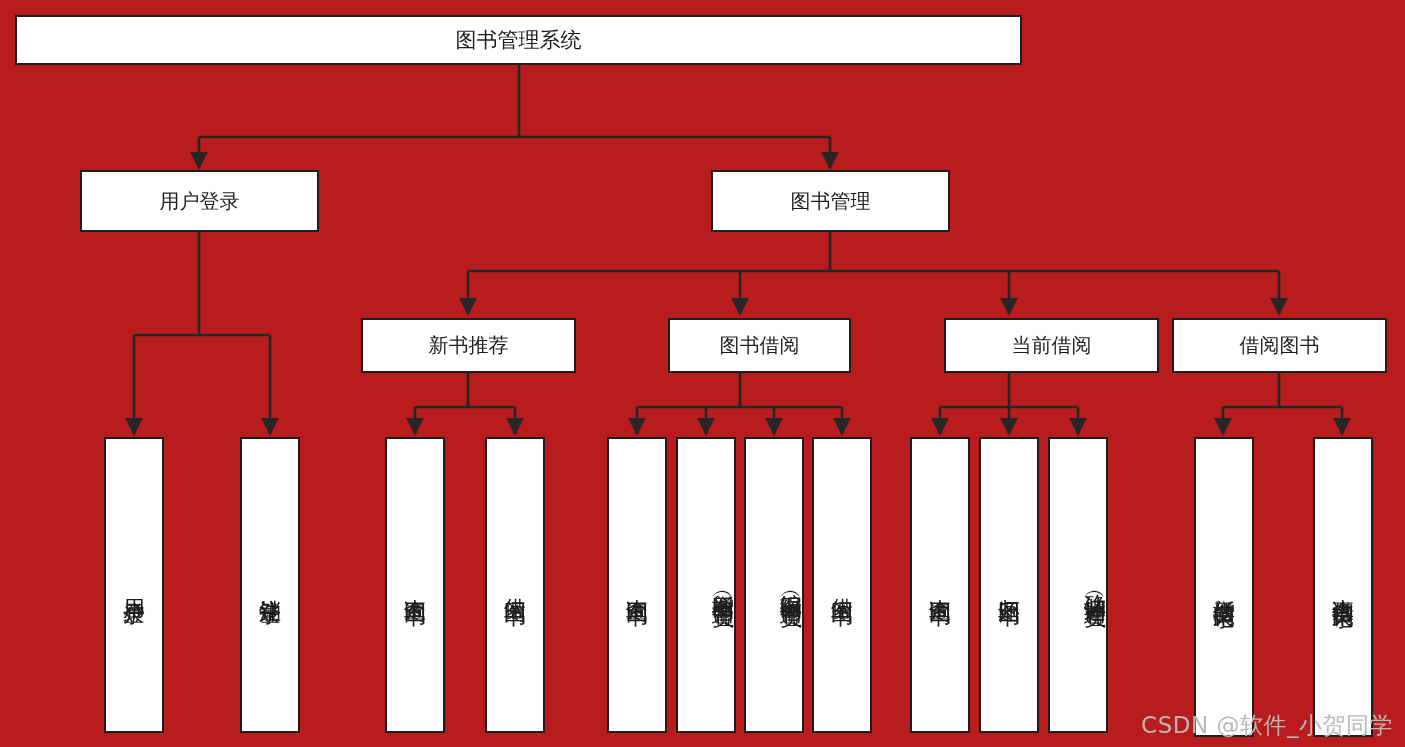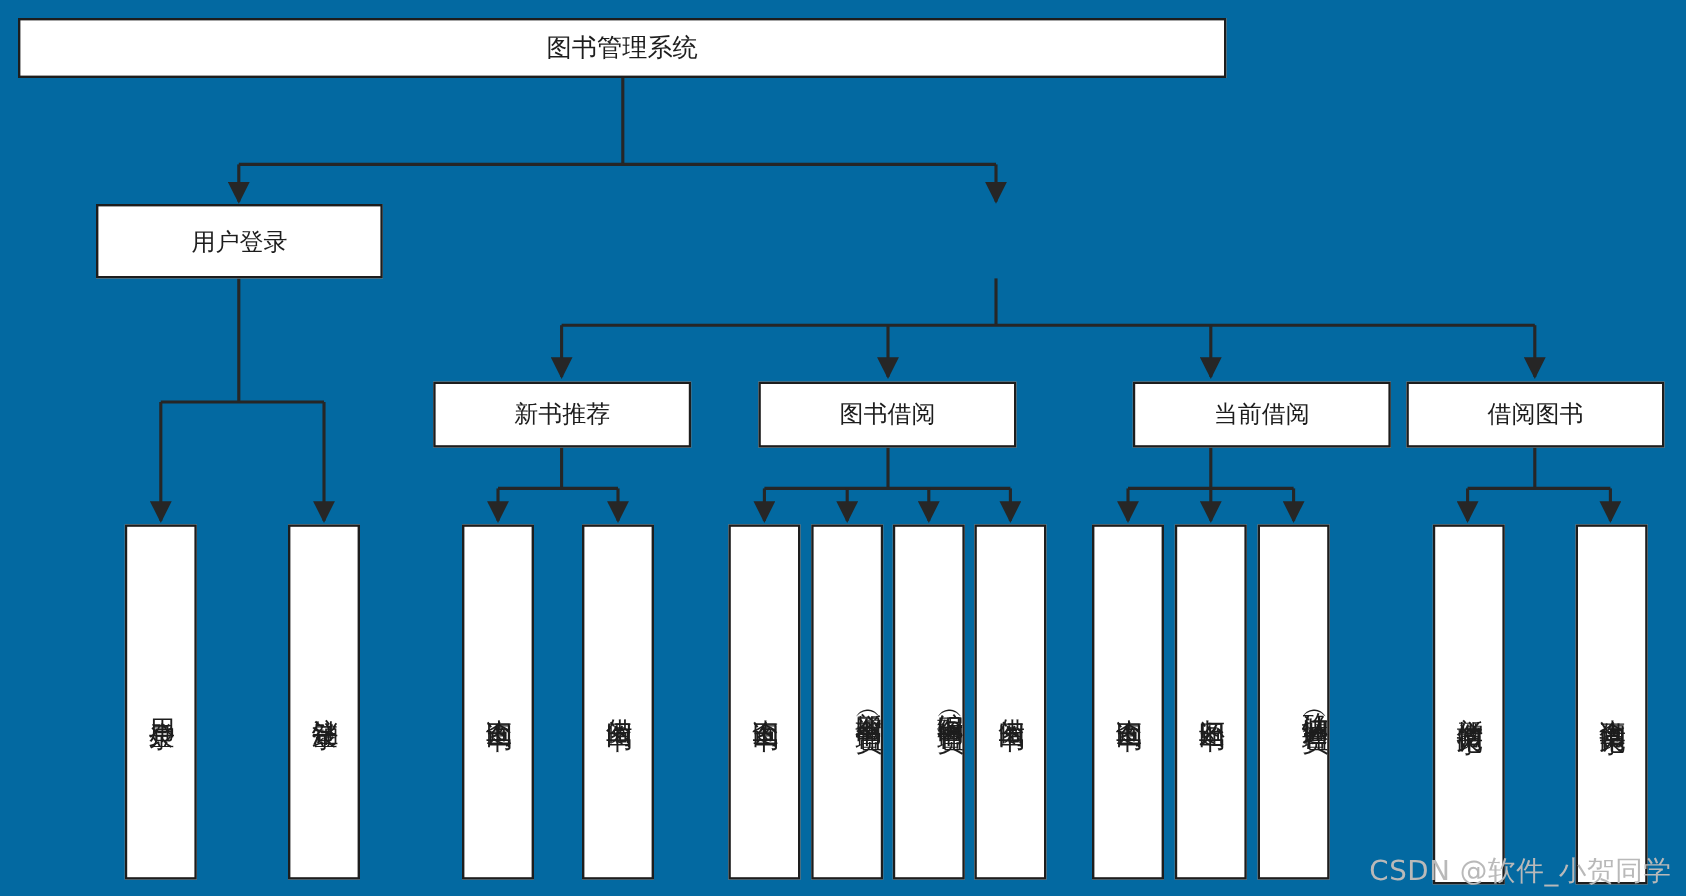--- a/index.html
+++ b/index.html
@@ -8,21 +8,21 @@
     padding: 0;
     background: #ffffff;
   }
   body {
     font-family: "DejaVu Sans", "Liberation Sans", sans-serif;
   }
   #canvas {
     position: relative;
     width: 1405px;
     height: 747px;
-    background: #0369a1;
+    background: #b91c1c;
     overflow: hidden;
   }
   svg.wires {
     position: absolute;
     left: 0;
     top: 0;
     width: 1405px;
     height: 747px;
     pointer-events: none;
   }
@@ -124,25 +124,28 @@
     </g>
   </svg>
 
   <div class="node root" style="left:15px; top:15px; width:1007px; height:50px;">
     <span>图书管理系统</span>
   </div>
 
   <div class="node level2" style="left:80px; top:170px; width:239px; height:62px;">
     <span>用户登录</span>
   </div>
+  <div class="node level2" style="left:711px; top:170px; width:239px; height:62px;">
+    <span>图书管理</span>
+  </div>
 
   <div class="node level2" style="left:361px; top:318px; width:215px; height:55px;">
     <span>新书推荐</span>
   </div>
-  <div class="node level2" style="left:632px; top:318px; width:215px; height:55px;justify-content:center;">
+  <div class="node level2" style="left:668px; top:318px; width:183px; height:55px;justify-content:center;">
     <span>图书借阅</span>
   </div>
   <div class="node level2" style="left:944px; top:318px; width:215px; height:55px;">
     <span>当前借阅</span>
   </div>
   <div class="node level2" style="left:1172px; top:318px; width:215px; height:55px;">
     <span>借阅图书</span>
   </div>
 
   <div class="node leaf" style="left:104px; top:437px; width:60px; height:296px;">

